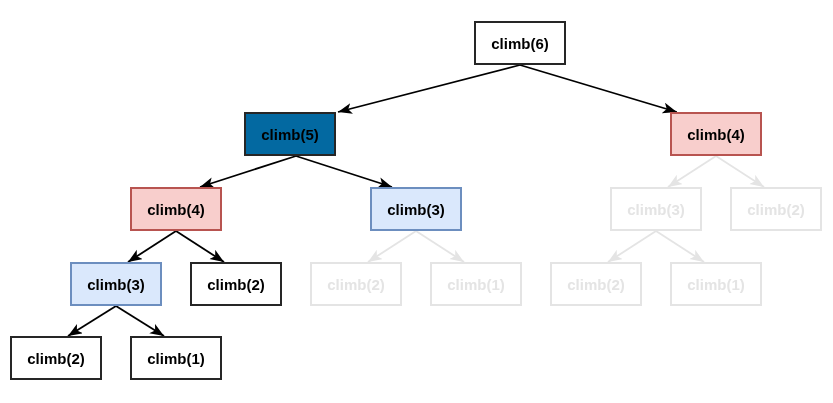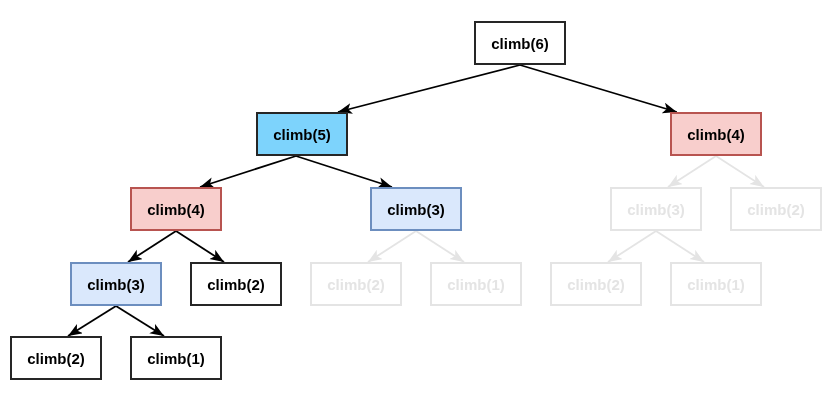--- a/index.html
+++ b/index.html
@@ -71,21 +71,21 @@
         <line x1="416" y1="231" x2="368" y2="262" stroke="#e4e4e4" stroke-width="1.8" marker-end="url(#arrow-faded)"></line>
         <line x1="416" y1="231" x2="464" y2="262" stroke="#e4e4e4" stroke-width="1.8" marker-end="url(#arrow-faded)"></line>
         <line x1="656" y1="231" x2="608" y2="262" stroke="#e4e4e4" stroke-width="1.8" marker-end="url(#arrow-faded)"></line>
         <line x1="656" y1="231" x2="704" y2="262" stroke="#e4e4e4" stroke-width="1.8" marker-end="url(#arrow-faded)"></line>
         <line x1="116" y1="306" x2="68" y2="336" stroke="#000000" stroke-width="1.8" marker-end="url(#arrow-solid)"></line>
         <line x1="116" y1="306" x2="164" y2="336" stroke="#000000" stroke-width="1.8" marker-end="url(#arrow-solid)"></line>
       </g>
   </svg>
   <div id="nodes-layer">
       <div class="node node-default" style="left: 474px; top: 21px; width: 92px; height: 44px; background: rgb(255, 255, 255); border-color: rgb(38, 38, 38); color: rgb(0, 0, 0);">climb(6)</div>
-      <div class="node node-default" style="left: 256px; top: 112px; width: 92px; height: 44px; background: #7dd3fc; border-color: rgb(38, 38, 38); color: rgb(0, 0, 0);">climb(5)</div>
+      <div class="node node-default" style="left: 244px; top: 112px; width: 92px; height: 44px; background: #0369a1; border-color: rgb(38, 38, 38); color: rgb(0, 0, 0);">climb(5)</div>
       <div class="node node-repeated" style="left: 670px; top: 112px; width: 92px; height: 44px; background: rgb(248, 206, 204); border-color: rgb(184, 84, 80); color: rgb(0, 0, 0);">climb(4)</div>
       <div class="node node-repeated" style="left: 130px; top: 187px; width: 92px; height: 44px; background: rgb(248, 206, 204); border-color: rgb(184, 84, 80); color: rgb(0, 0, 0);">climb(4)</div>
       <div class="node node-highlight" style="left: 370px; top: 187px; width: 92px; height: 44px; background: rgb(218, 232, 252); border-color: rgb(108, 142, 191); color: rgb(0, 0, 0);">climb(3)</div>
       <div class="node node-faded" style="left: 610px; top: 187px; width: 92px; height: 44px; background: rgb(255, 255, 255); border-color: rgb(228, 228, 228); color: rgb(228, 228, 228);">climb(3)</div>
       <div class="node node-faded" style="left: 730px; top: 187px; width: 92px; height: 44px; background: rgb(255, 255, 255); border-color: rgb(228, 228, 228); color: rgb(228, 228, 228);">climb(2)</div>
       <div class="node node-highlight" style="left: 70px; top: 262px; width: 92px; height: 44px; background: rgb(218, 232, 252); border-color: rgb(108, 142, 191); color: rgb(0, 0, 0);">climb(3)</div>
       <div class="node node-default" style="left: 190px; top: 262px; width: 92px; height: 44px; background: rgb(255, 255, 255); border-color: rgb(38, 38, 38); color: rgb(0, 0, 0);">climb(2)</div>
       <div class="node node-faded" style="left: 310px; top: 262px; width: 92px; height: 44px; background: rgb(255, 255, 255); border-color: rgb(228, 228, 228); color: rgb(228, 228, 228);">climb(2)</div>
       <div class="node node-faded" style="left: 430px; top: 262px; width: 92px; height: 44px; background: rgb(255, 255, 255); border-color: rgb(228, 228, 228); color: rgb(228, 228, 228);">climb(1)</div>
       <div class="node node-faded" style="left: 550px; top: 262px; width: 92px; height: 44px; background: rgb(255, 255, 255); border-color: rgb(228, 228, 228); color: rgb(228, 228, 228);">climb(2)</div>

